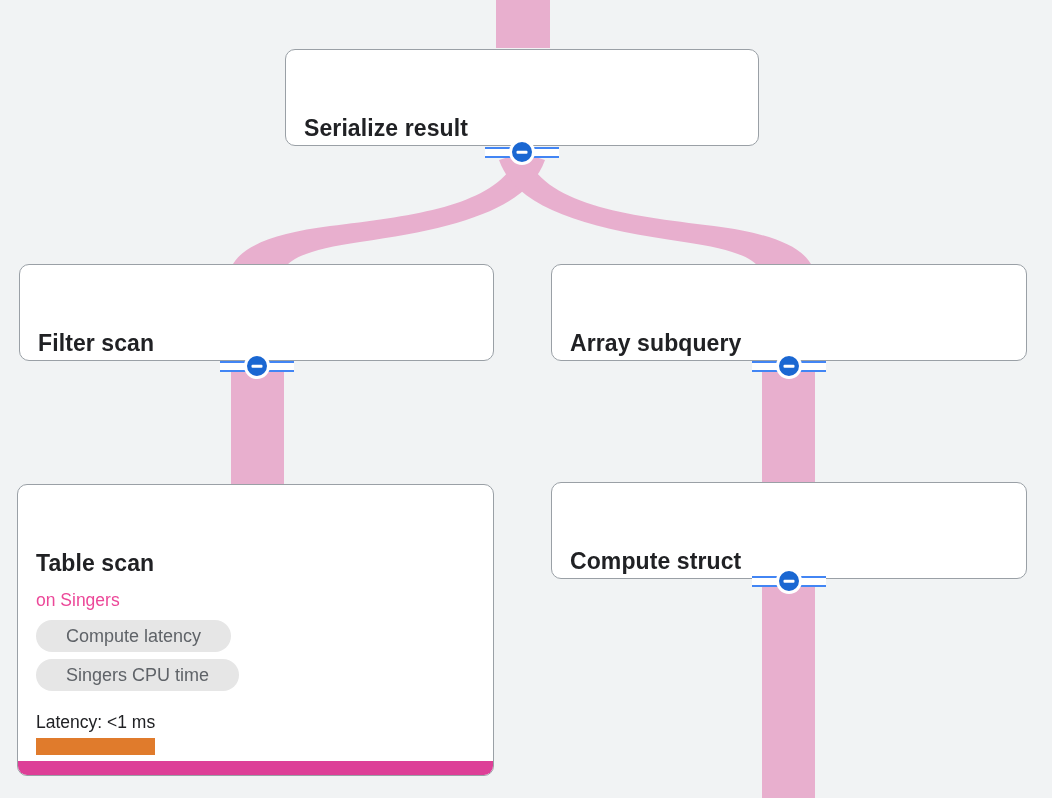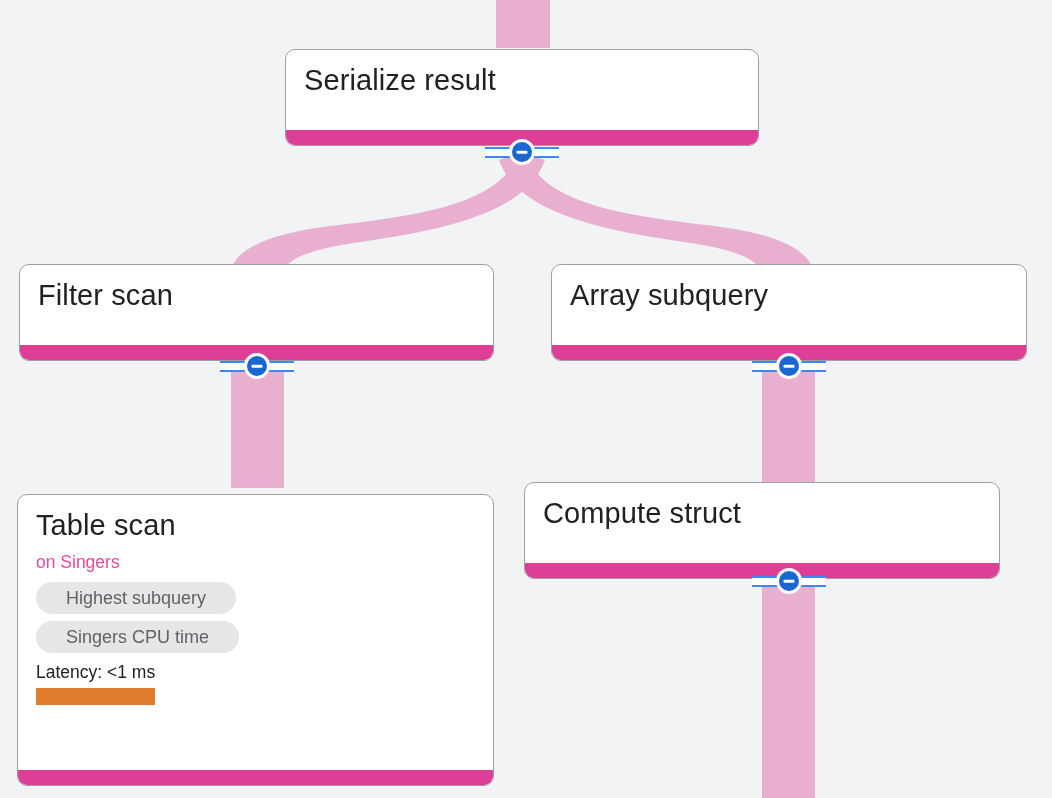--- a/index.html
+++ b/index.html
@@ -43,26 +43,27 @@
     align-items: flex-start;
   }
   .node-accent {
     flex: 0 0 auto;
     height: 15px;
     background: #dd3f97;
     width: 100%;
   }
 
   .node-title {
-    font-size: 29px;
+    font-size: 23px;
     line-height: 29px;
     color: #202124;
-    font-weight: 400;
+    font-weight: 700;
     letter-spacing: 0.1px;
     white-space: nowrap;
+    margin-top: 48px;
   }
   .node-subtitle {
     font-size: 17.5px;
     line-height: 22px;
     color: #ec4899;
     margin-top: 11px;
     white-space: nowrap;
   }
 
   .chips {
@@ -76,21 +77,21 @@
     background: #e6e6e6;
     color: #5f6368;
     border-radius: 16px;
     font-size: 18px;
     line-height: 22px;
     padding: 5px 30px;
     white-space: nowrap;
   }
 
   .metrics {
-    margin-top: 8px;
+    margin-top: 20px;
     display: flex;
     flex-direction: column;
     align-items: center;
   }
   .metric {
     display: flex;
     flex-direction: column;
     align-items: flex-start;
   }
   .metric-label {
@@ -205,41 +206,41 @@
     <div class="node-title">Array subquery</div>
   </div>
   <div class="node-accent"></div>
 </div>
 <div class="toggle" style="left:789px; top:366px;">
   <span class="rule"></span>
   <span class="knob"></span>
   <span class="rule"></span>
 </div>
 
-<div class="node" style="left:17px; top:494px; width:477px; height:292px;">
+<div class="node" style="left:17px; top:484px; width:477px; height:292px;">
   <div class="node-body">
     <div class="node-title">Table scan</div>
     <div class="node-subtitle">on Singers</div>
 
     <div class="chips">
-      <span class="chip">Highest subquery</span>
+      <span class="chip">Compute latency</span>
       <span class="chip">Singers CPU time</span>
     </div>
 
     <div class="metrics">
       <div class="metric" style="width:212px;">
         <span class="metric-label">Latency: &lt;1 ms</span>
         <span class="metric-bar" style="width:119px;"></span>
       </div>
     </div>
   </div>
   <div class="node-accent"></div>
 </div>
 
-<div class="node" style="left:524px; top:482px; width:476px; height:97px;">
+<div class="node" style="left:551px; top:482px; width:476px; height:97px;">
   <div class="node-body">
     <div class="node-title">Compute struct</div>
   </div>
   <div class="node-accent"></div>
 </div>
 <div class="toggle" style="left:789px; top:581px;">
   <span class="rule"></span>
   <span class="knob"></span>
   <span class="rule"></span>
 </div>

